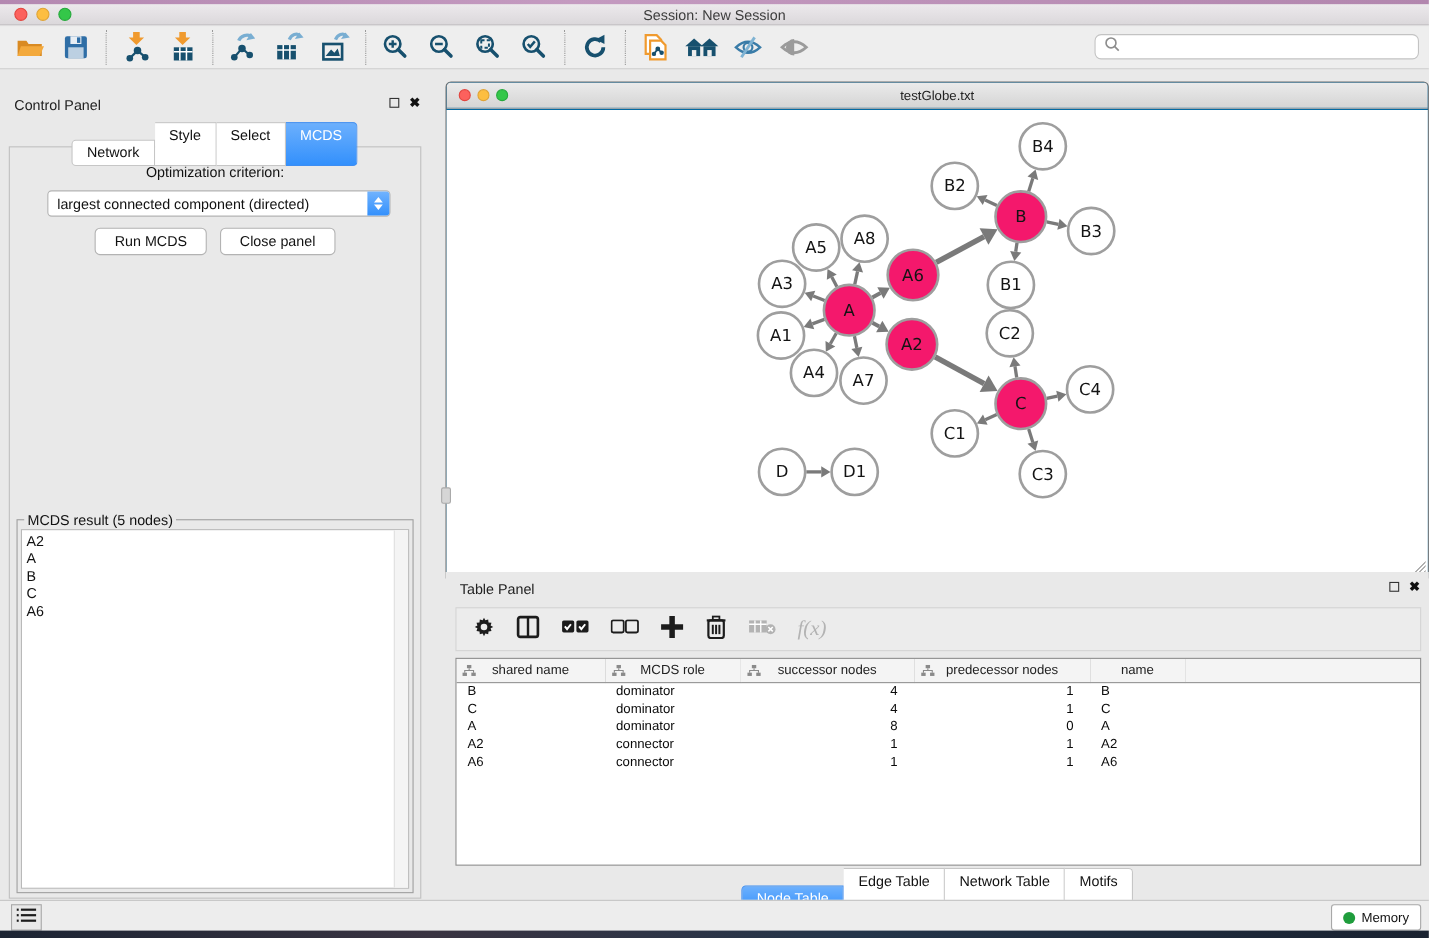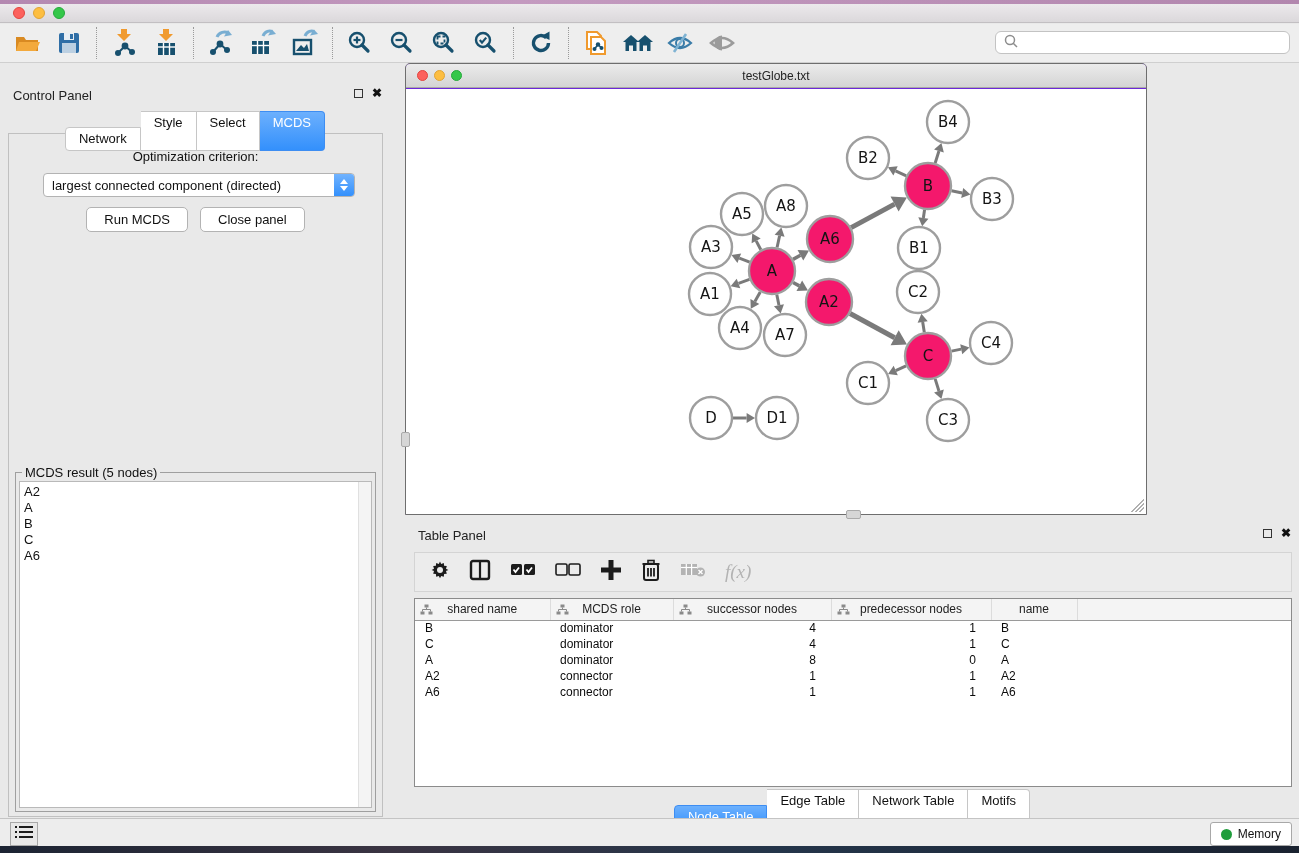--- a/index.html
+++ b/index.html
@@ -67,22 +67,22 @@
   .result-group { position:absolute; left:6px; top:338px; width:361px; height:340px;
     border:1px solid #9f9f9f; }
   .result-legend { position:absolute; left:6px; top:-8px; background:#e9e9e9; font-size:13px; color:#111; padding:0 3px; }
   .result-list-wrap { position:absolute; left:3px; top:8px; right:3px; bottom:3px; background:#fff;
     border:1px solid #b9b9b9; overflow:hidden; }
   .result-scroll { position:absolute; top:0; right:0; bottom:0; width:13px; background:#f4f4f4; border-left:1px solid #e0e0e0; }
   ul.result-list { list-style:none; padding:2px 0 0 4px; }
   ul.result-list li { font-size:13px; color:#111; line-height:16px; }
 
   
-  .net-window { position:absolute; left:405px; top:63px; width:742px; height:452px;
-    border:1px solid #6e6e6e; border-radius:5px 5px 0 0; background:#6d28d9; }
+  .net-window { position:absolute; left:405px; top:74px; width:894px; height:452px;
+    border:1px solid #6e6e6e; border-radius:5px 5px 0 0; background:#0369a1; }
   .net-titlebar { height:24px; background:linear-gradient(#ebebeb,#d4d4d4); border-bottom:1px solid #a9a9a9;
     border-radius:4px 4px 0 0; display:flex; align-items:center; position:relative; }
   .net-titlebar .dot { width:11px; height:11px; }
   .net-title-text { position:absolute; left:0; right:0; text-align:center; font-size:12px; color:#222; }
   .net-canvas { position:absolute; left:0; top:25px; right:0; bottom:0; background:#fff; overflow:hidden; }
   .net-canvas svg text { font-family:"DejaVu Sans", sans-serif; }
   .resize-grip { position:absolute; right:2px; bottom:2px; width:13px; height:13px;
     background:
       linear-gradient(135deg, transparent 48%, #b0b0b0 48%, #b0b0b0 55%, transparent 55%),
       linear-gradient(135deg, transparent 64%, #b0b0b0 64%, #b0b0b0 71%, transparent 71%),
@@ -124,20 +124,21 @@
 
 <div class="screen">
   <div class="wall-top"></div>
 
   <div class="titlebar">
     <div class="traffic">
       <div class="dot red"></div>
       <div class="dot yellow"></div>
       <div class="dot green"></div>
     </div>
+    <div class="title-text">Session: New Session</div>
   </div>
 
   <div class="toolbar">
     <div class="tb-group">
       <div class="tb-btn">
           <span>
             <svg width="28" height="26" viewBox="0 0 28 26">
               <path d="M3 7 L11 7 L13 10 L25 10 L25 21 L3 21 Z" fill="#d98a22"></path>
               <path d="M6 12 L27 12 L23 21 L3 21 Z" fill="#f3a93c"></path>
             </svg>

